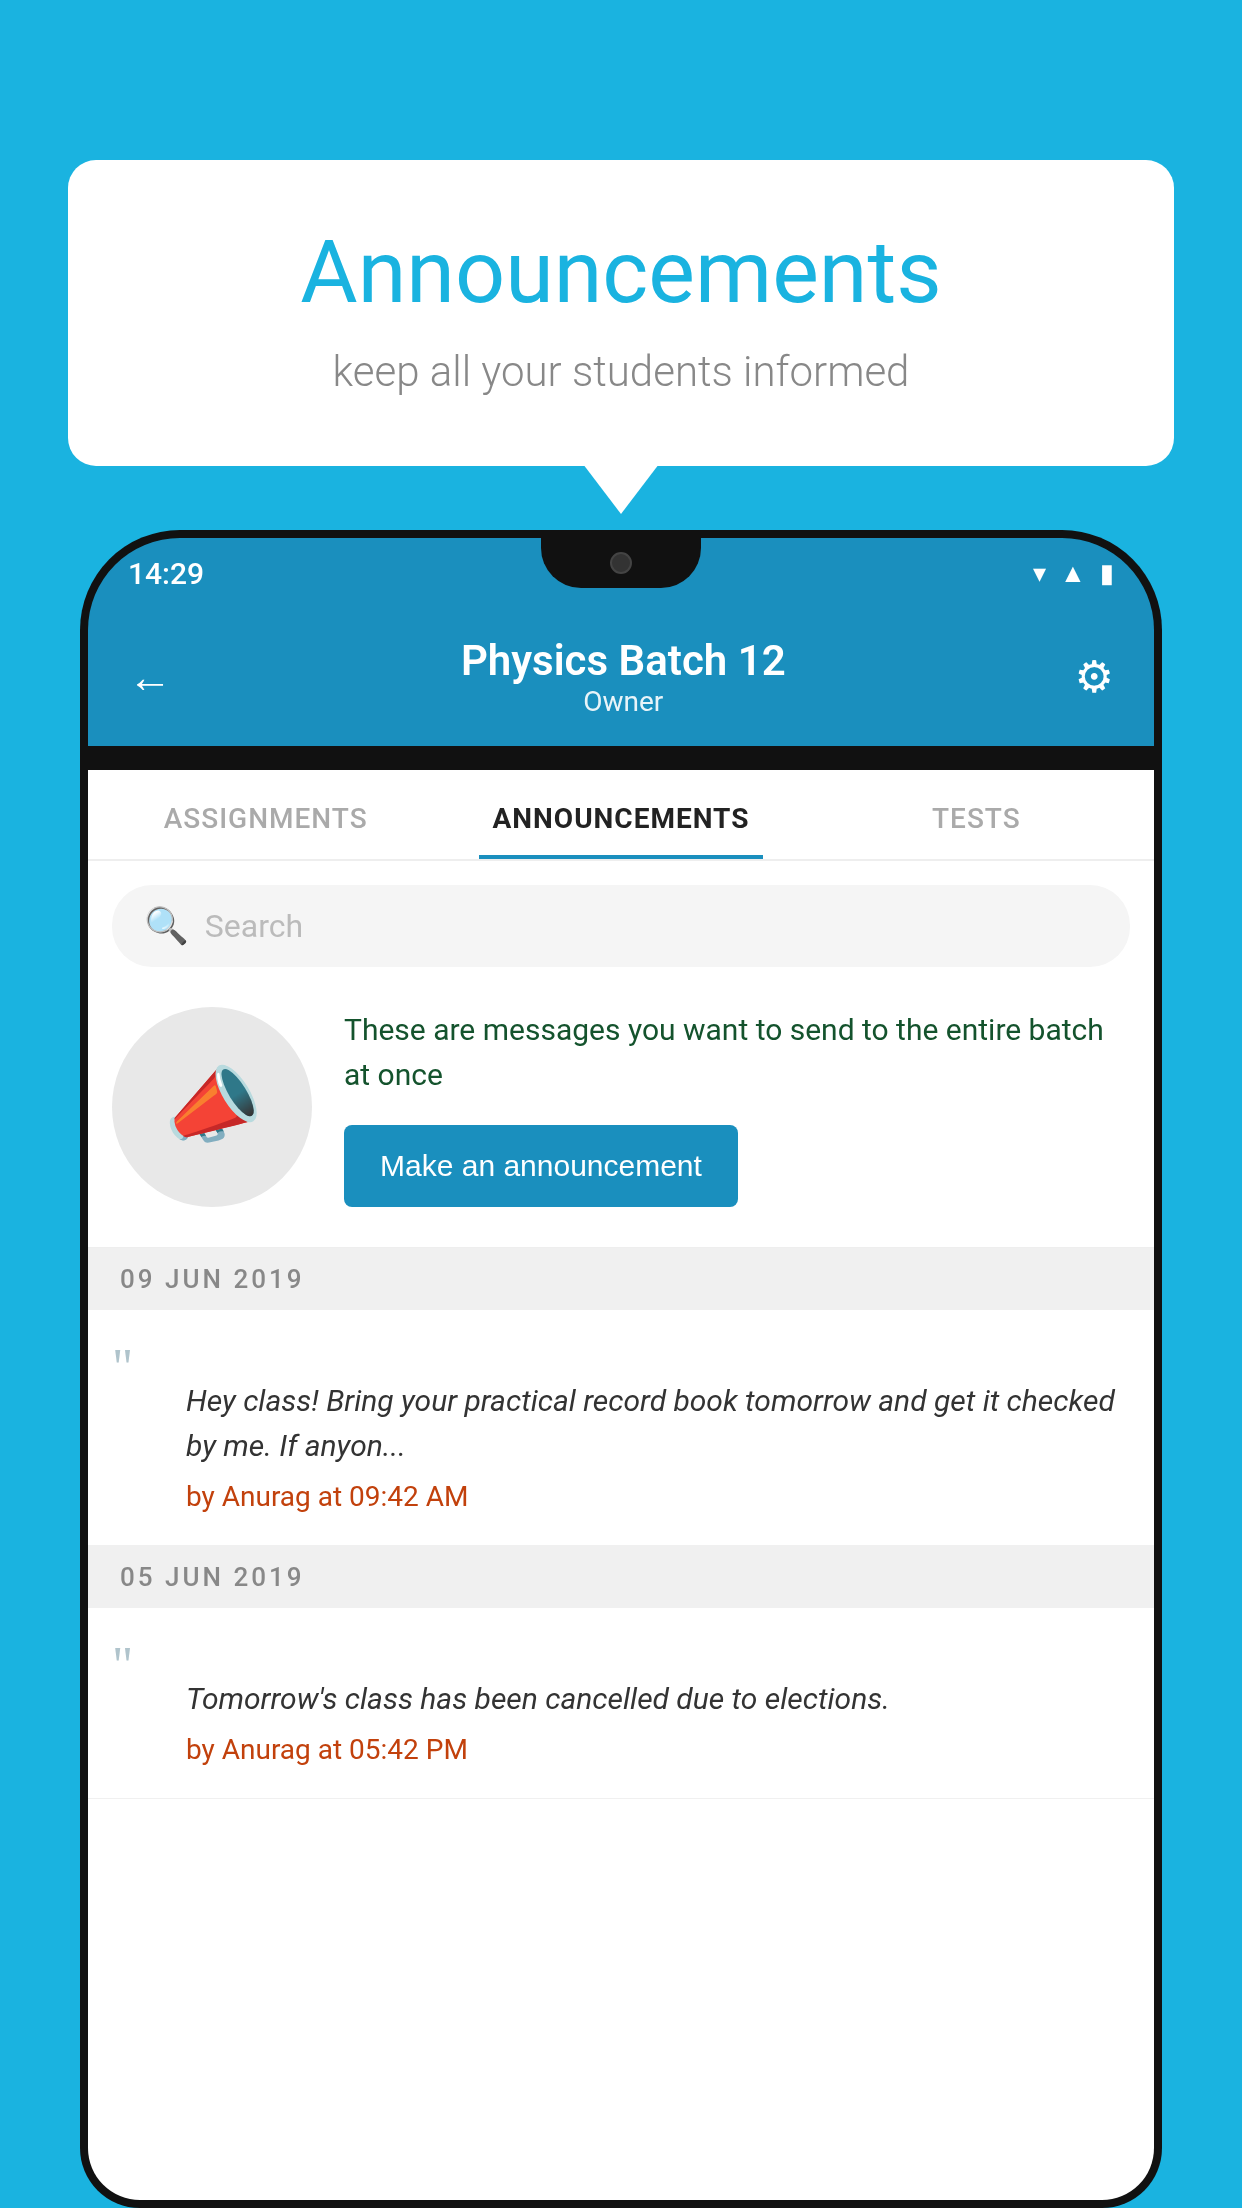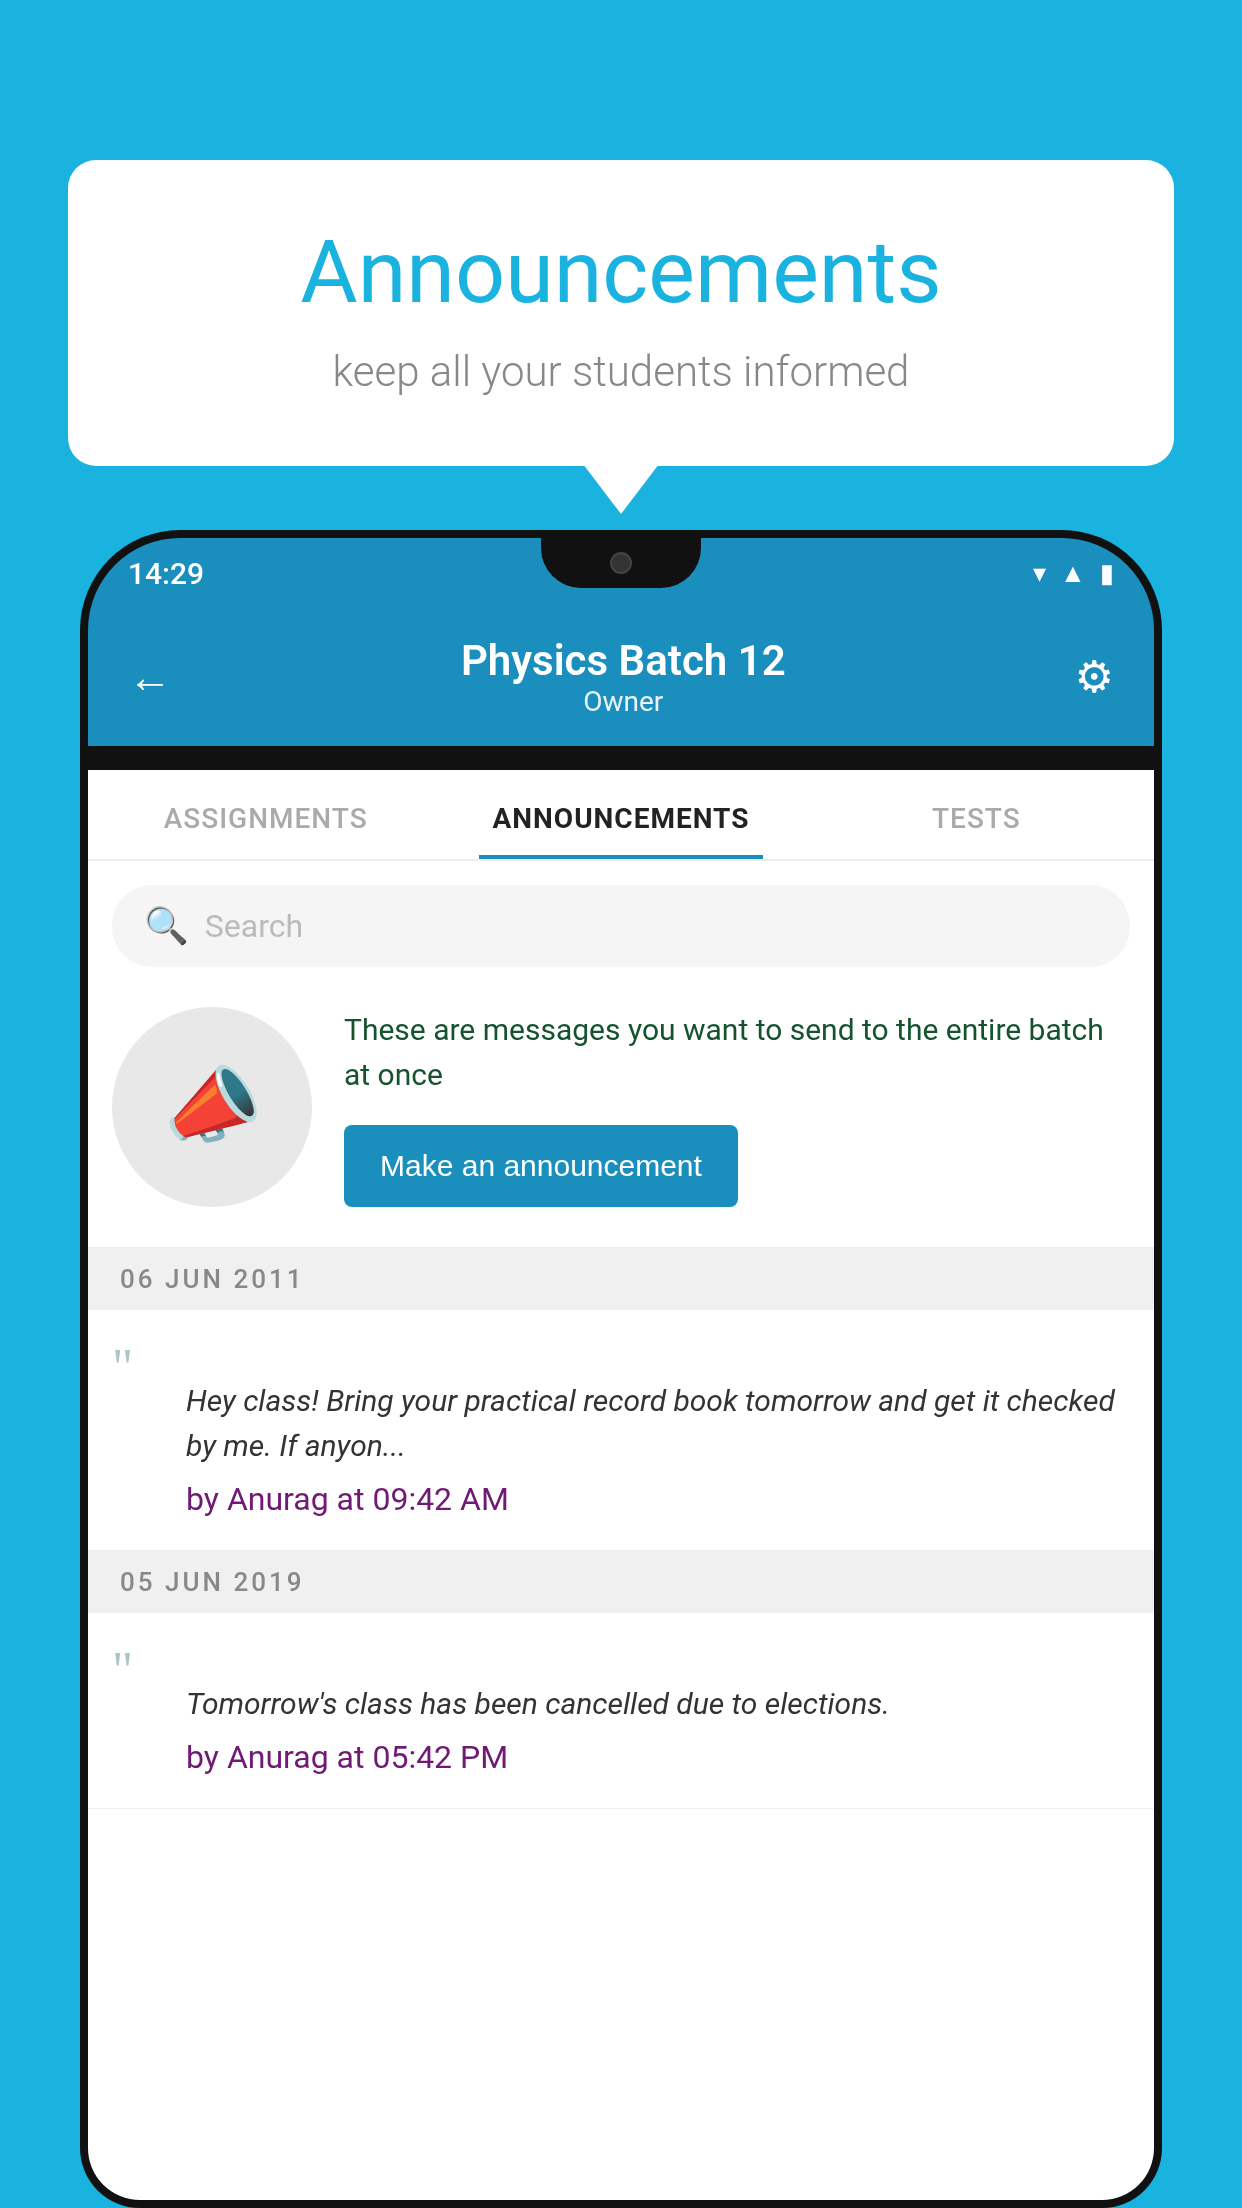--- a/index.html
+++ b/index.html
@@ -313,22 +313,22 @@
     .announcement-text {
       color: #333;
       font-size: 30px;
       font-style: italic;
       line-height: 1.5;
       margin-bottom: 12px;
       margin-top: 36px;
     }
 
     .announcement-meta {
-      color: #701a75;
-      font-size: 32px;
+      color: #c2410c;
+      font-size: 28px;
     }
   </style>
 </head>
 <body>
 
 <div class="speech-bubble-wrapper">
   <div class="speech-bubble">
     <div class="speech-bubble-title">Announcements</div>
     <div class="speech-bubble-subtitle">keep all your students informed</div>
   </div>
@@ -374,21 +374,21 @@
       <div class="empty-state">
         <div class="megaphone-circle">
           <span class="megaphone-icon">📣</span>
         </div>
         <div class="empty-state-text">
           <div class="empty-state-desc">These are messages you want to send to the entire batch at once</div>
           <button class="make-announcement-btn">Make an announcement</button>
         </div>
       </div>
 
-      <div class="date-separator">06  JUN  2011</div>
+      <div class="date-separator">09  JUN  2019</div>
 
       <div class="announcement-item">
         <div class="quote-icon">"</div>
         <div class="announcement-content">
           <div class="announcement-text">Hey class! Bring your practical record book tomorrow and get it checked by me. If anyon...</div>
           <div class="announcement-meta">by Anurag at 09:42 AM</div>
         </div>
       </div>
 
       <div class="date-separator">05  JUN  2019</div>

